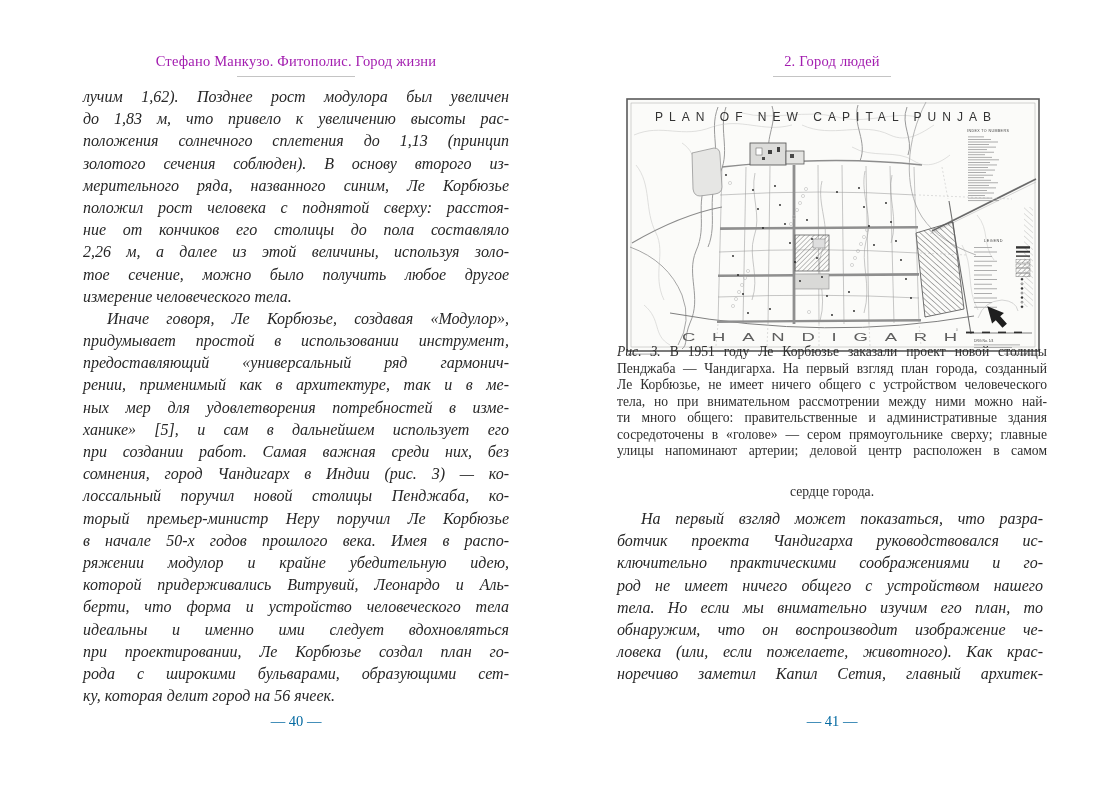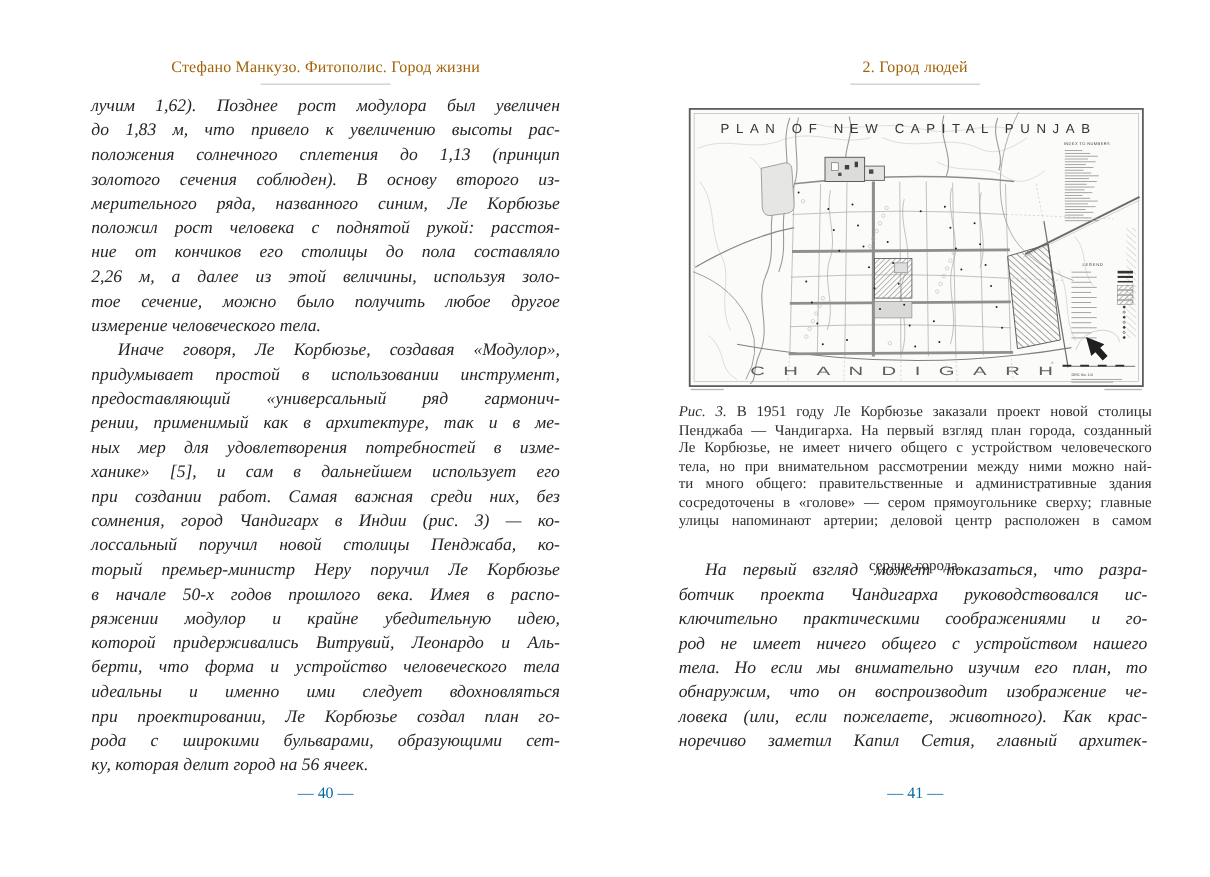--- a/index.html
+++ b/index.html
@@ -8,39 +8,39 @@
     background:#ffffff;overflow:hidden;
     font-family:"Liberation Serif","DejaVu Serif",serif;
     color:#262626;
   }
   .page-col{position:absolute;top:0;height:797px;}
   #left-page{left:83px;width:426px;}
   #right-page{left:617px;width:430px;}
 
   .running-head{
     position:absolute;top:53px;left:0;right:0;
-    text-align:center;font-size:14.5px;color:#a16207;letter-spacing:.2px;
+    text-align:center;font-size:14.5px;color:#a21caf;letter-spacing:.2px;
   }
   .head-rule{
     position:absolute;top:76px;left:50%;margin-left:-59px;width:118px;height:0;
     border-top:1px solid #c4c4c4;
   }
 
   .bodytext{position:absolute;left:0;width:426px;font-size:16px;font-style:italic;}
   #left-body{top:86px;}
   #right-body{top:508px;}
   .para{margin:0;}
   .pline{
     height:22.2px;line-height:22.2px;white-space:nowrap;
     text-align:justify;text-align-last:justify;
   }
   .pline.final{text-align-last:left;}
   .para.indent .pline:first-child{text-indent:24px;}
 
-  .caption{position:absolute;left:0;top:366px;width:430px;font-size:13.6px;color:#2e2e2e;}
+  .caption{position:absolute;left:0;top:344px;width:430px;font-size:13.6px;color:#2e2e2e;}
   .caption .pline{height:16.5px;line-height:16.5px;}
   .caption .pline.final{text-align:center;text-align-last:center;margin-top:24px;}
   .caption i{font-style:italic;}
 
   .page-number{
     position:absolute;top:713px;left:0;right:0;text-align:center;
     font-size:14.5px;color:#0369a1;
   }
 
   .map-figure{
@@ -54,21 +54,21 @@
 <div class="page-col" id="left-page">
   <div class="running-head">Стефано Манкузо. Фитополис. Город жизни</div>
   <div class="head-rule"></div>
   <div class="bodytext" id="left-body">
       <div class="para">
         <div class="pline">лучим 1,62). Позднее рост модулора был увеличен</div>
         <div class="pline">до 1,83 м, что привело к увеличению высоты рас-</div>
         <div class="pline">положения солнечного сплетения до 1,13 (принцип</div>
         <div class="pline">золотого сечения соблюден). В основу второго из-</div>
         <div class="pline">мерительного ряда, названного синим, Ле Корбюзье</div>
-        <div class="pline">положил рост человека с поднятой рукой: расстоя-</div>
+        <div class="pline">положил рост человека с поднятой сверху: расстоя-</div>
         <div class="pline">ние от кончиков его столицы до пола составляло</div>
         <div class="pline">2,26 м, а далее из этой величины, используя золо-</div>
         <div class="pline">тое сечение, можно было получить любое другое</div>
         <div class="pline final">измерение человеческого тела.</div>
       </div>
       <div class="para indent">
         <div class="pline">Иначе говоря, Ле Корбюзье, создавая «Модулор»,</div>
         <div class="pline">придумывает простой в использовании инструмент,</div>
         <div class="pline">предоставляющий «универсальный ряд гармонич-</div>
         <div class="pline">рении, применимый как в архитектуре, так и в ме-</div>

